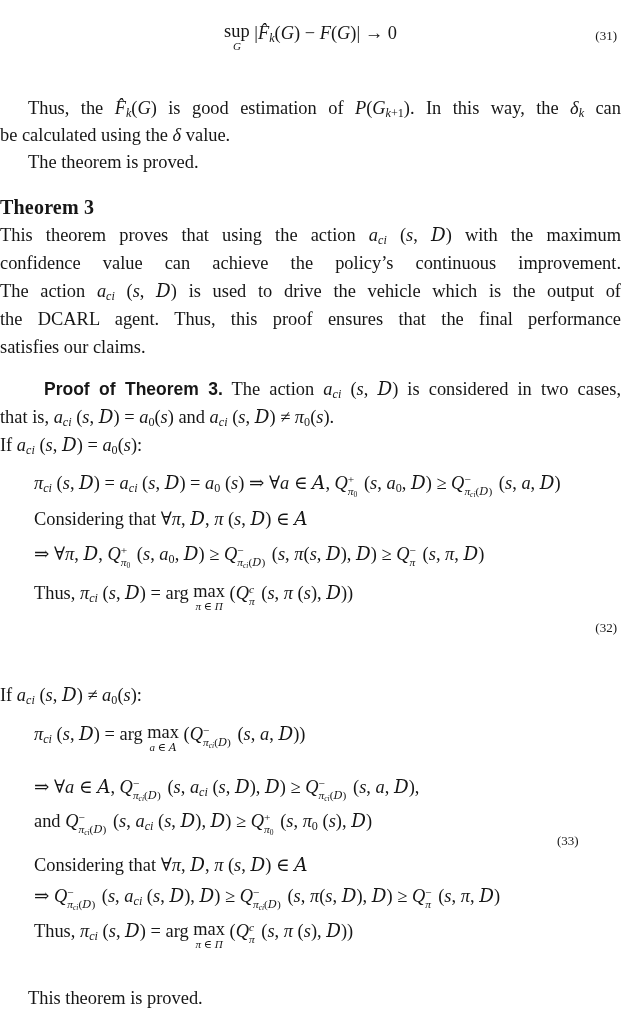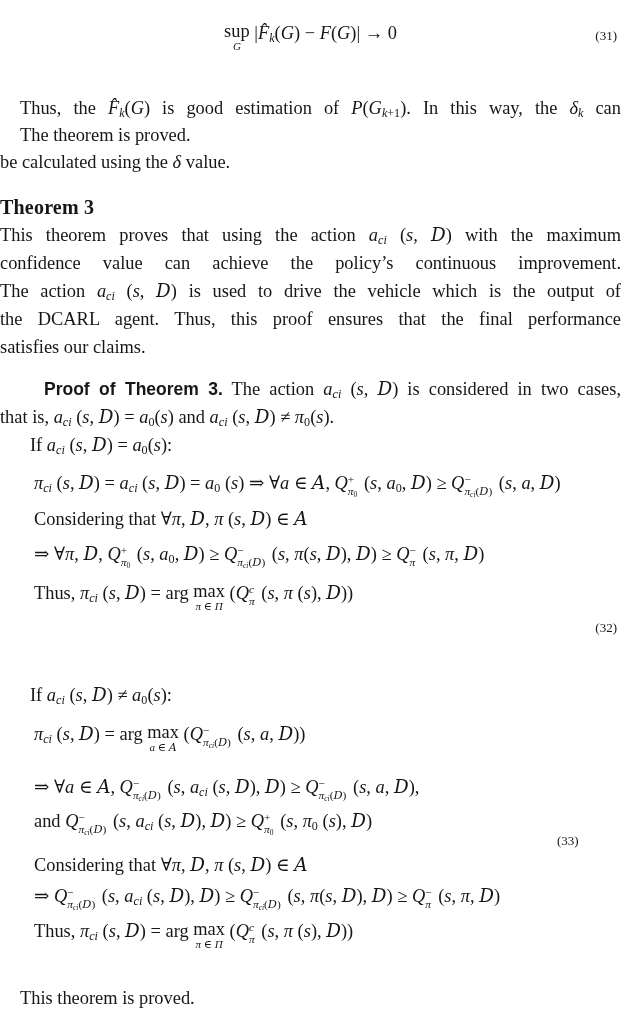--- a/index.html
+++ b/index.html
@@ -4,22 +4,22 @@
 <style>
   html,body{margin:0;padding:0;background:#ffffff;}
   .page{
     position:relative;width:621px;height:1019px;background:#ffffff;color:#161616;
     font-family:"Liberation Serif","DejaVu Serif",serif;font-size:18.4px;overflow:hidden;
   }
   .abs{position:absolute;left:0;right:0;}
   .ln{line-height:27px;}
   .ln28{line-height:28px;}
   .just{text-align:justify;text-align-last:justify;}
-  .ind{padding-left:20px;}
-  .ind30{padding-left:30px;}
+  .ind{padding-left:20px;margin-left:8px;}
+  .ind30{}
   .eq{padding-left:34px;line-height:24px;white-space:nowrap;}
   .ctr{text-align:center;line-height:26px;}
   .eqnum{position:absolute;right:4px;font-size:13px;line-height:24px;}
   .hdg{font-weight:bold;font-size:20px;line-height:24px;letter-spacing:0.2px;}
   .plabel{font-family:"Liberation Sans","DejaVu Sans",sans-serif;font-weight:700;font-size:17.5px;padding-left:44px;}
   sub,sup{line-height:0;}
   sub{font-size:0.66em;vertical-align:-0.22em;}
   .scr{font-style:italic;font-family:"DejaVu Serif",serif;}
   
   .ss{display:inline-block;vertical-align:-0.5em;line-height:1;font-size:0.62em;text-align:left;padding-right:2px;}
@@ -35,22 +35,22 @@
 
 <div class="page">
 
   <div class="abs ctr" style="top:20px">
     <span><span class="stack"><span class="t">sup</span><span class="b"><i>G</i></span></span> |<i>F̂<sub>k</sub></i>(<i>G</i>) − <i>F</i>(<i>G</i>)| → 0</span>
   </div>
   <div class="abs eqnum" style="top:24px;left:auto;width:60px;text-align:right;">(31)</div>
 
   <div class="abs" style="top:95px">
     <div class="ln just ind">Thus, the <i>F̂<sub>k</sub></i>(<i>G</i>) is good estimation of <i>P</i>(<i>G</i><sub><i>k</i>+1</sub>). In this way, the <i>δ<sub>k</sub></i> can</div>
+    <div class="ln">be calculated using the <i>δ</i> value.</div>
     <div class="ln ind">The theorem is proved.</div>
-    <div class="ln">be calculated using the <i>δ</i> value.</div>
   </div>
 
   <div class="abs hdg" style="top:195px">Theorem 3</div>
 
   <div class="abs" style="top:221px">
     <div class="ln28 just">This theorem proves that using the action <i>a<sub>ci</sub></i> (<i>s</i>, <span class="scr">D</span>) with the maximum</div>
     <div class="ln28 just">confidence value can achieve the policy’s continuous improvement.</div>
     <div class="ln28 just">The action <i>a<sub>ci</sub></i> (<i>s</i>, <span class="scr">D</span>) is used to drive the vehicle which is the output of</div>
     <div class="ln28 just">the DCARL agent. Thus, this proof ensures that the final performance</div>
     <div class="ln28">satisfies our claims.</div>

